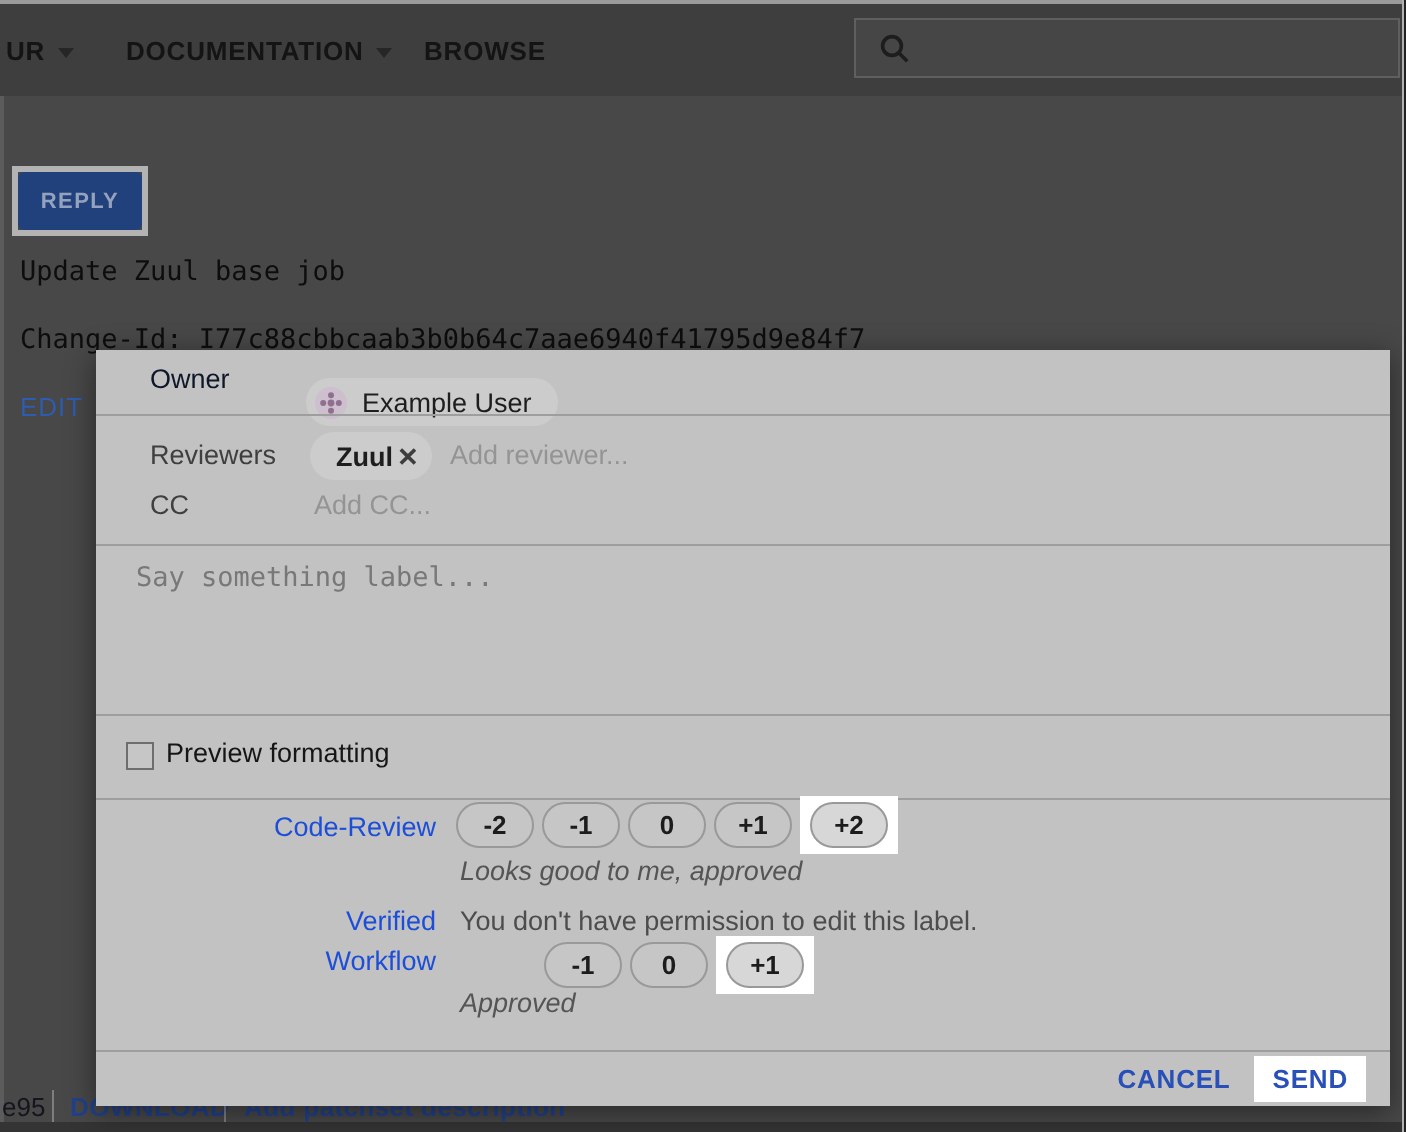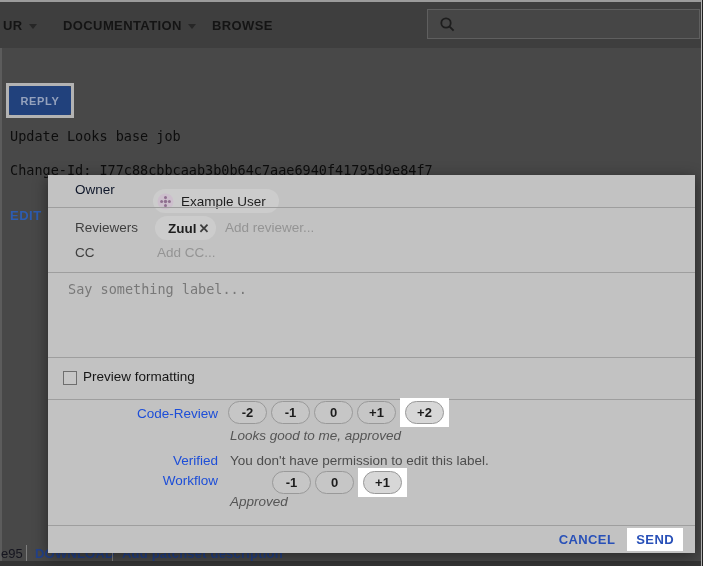--- a/index.html
+++ b/index.html
@@ -38,21 +38,21 @@
     width:100%;height:100%;background:#21417c;border-radius:3px;
     display:flex;align-items:center;justify-content:center;
     color:#95a2bd;font-size:11px;font-weight:700;letter-spacing:.7px;cursor:pointer;
   }
   .mono-line{
     position:absolute;left:10px;color:#0d0d0d;
     font-family:"DejaVu Sans Mono",monospace;font-size:13.5px;white-space:pre;
   }
   .edit-link{
     position:absolute;left:10px;top:196px;color:#2d5cb0;
-    font-size:13px;font-weight:700;letter-spacing:.5px;cursor:pointer;margin-top:12px;
+    font-size:13px;font-weight:400;letter-spacing:.5px;cursor:pointer;
   }
   .bottom-row{position:absolute;left:0;top:546px;width:703px;height:15px;font-size:13px;}
   .bottom-sha{position:absolute;left:1px;top:0;color:#15151f;font-weight:400;}
   .vdiv{position:absolute;top:-1px;width:1px;height:17px;background:#7e7e7e;}
   .blue-link{position:absolute;top:0;color:#22418a;font-weight:700;letter-spacing:.2px;cursor:pointer;white-space:nowrap;}
   .bottom-strip{position:absolute;left:0;top:561px;width:703px;height:5px;background:#343434;}
   .scroll-strip{position:absolute;left:701px;top:0;width:2px;height:566px;background:#b2b2b2;z-index:60;}
 
   
   .dialog{
@@ -125,21 +125,21 @@
       </span>
     </div>
   </div>
 
   <div class="page-edge"></div>
 
   <div class="reply-frame">
     <div class="reply-btn">REPLY</div>
   </div>
 
-  <div class="mono-line" style="top:128px">Update Looks base job</div>
+  <div class="mono-line" style="top:128px">Update Zuul base job</div>
   <div class="mono-line" style="top:162px">Change-Id: I77c88cbbcaab3b0b64c7aae6940f41795d9e84f7</div>
   <div class="edit-link">EDIT</div>
 
   <div class="bottom-row">
     <span class="bottom-sha">e95</span>
     <span class="vdiv" style="left:26px"></span>
     <span class="blue-link" style="left:35px">DOWNLOAD</span>
     <span class="vdiv" style="left:112px"></span>
     <span class="blue-link" style="left:122px">Add patchset description</span>
   </div>

